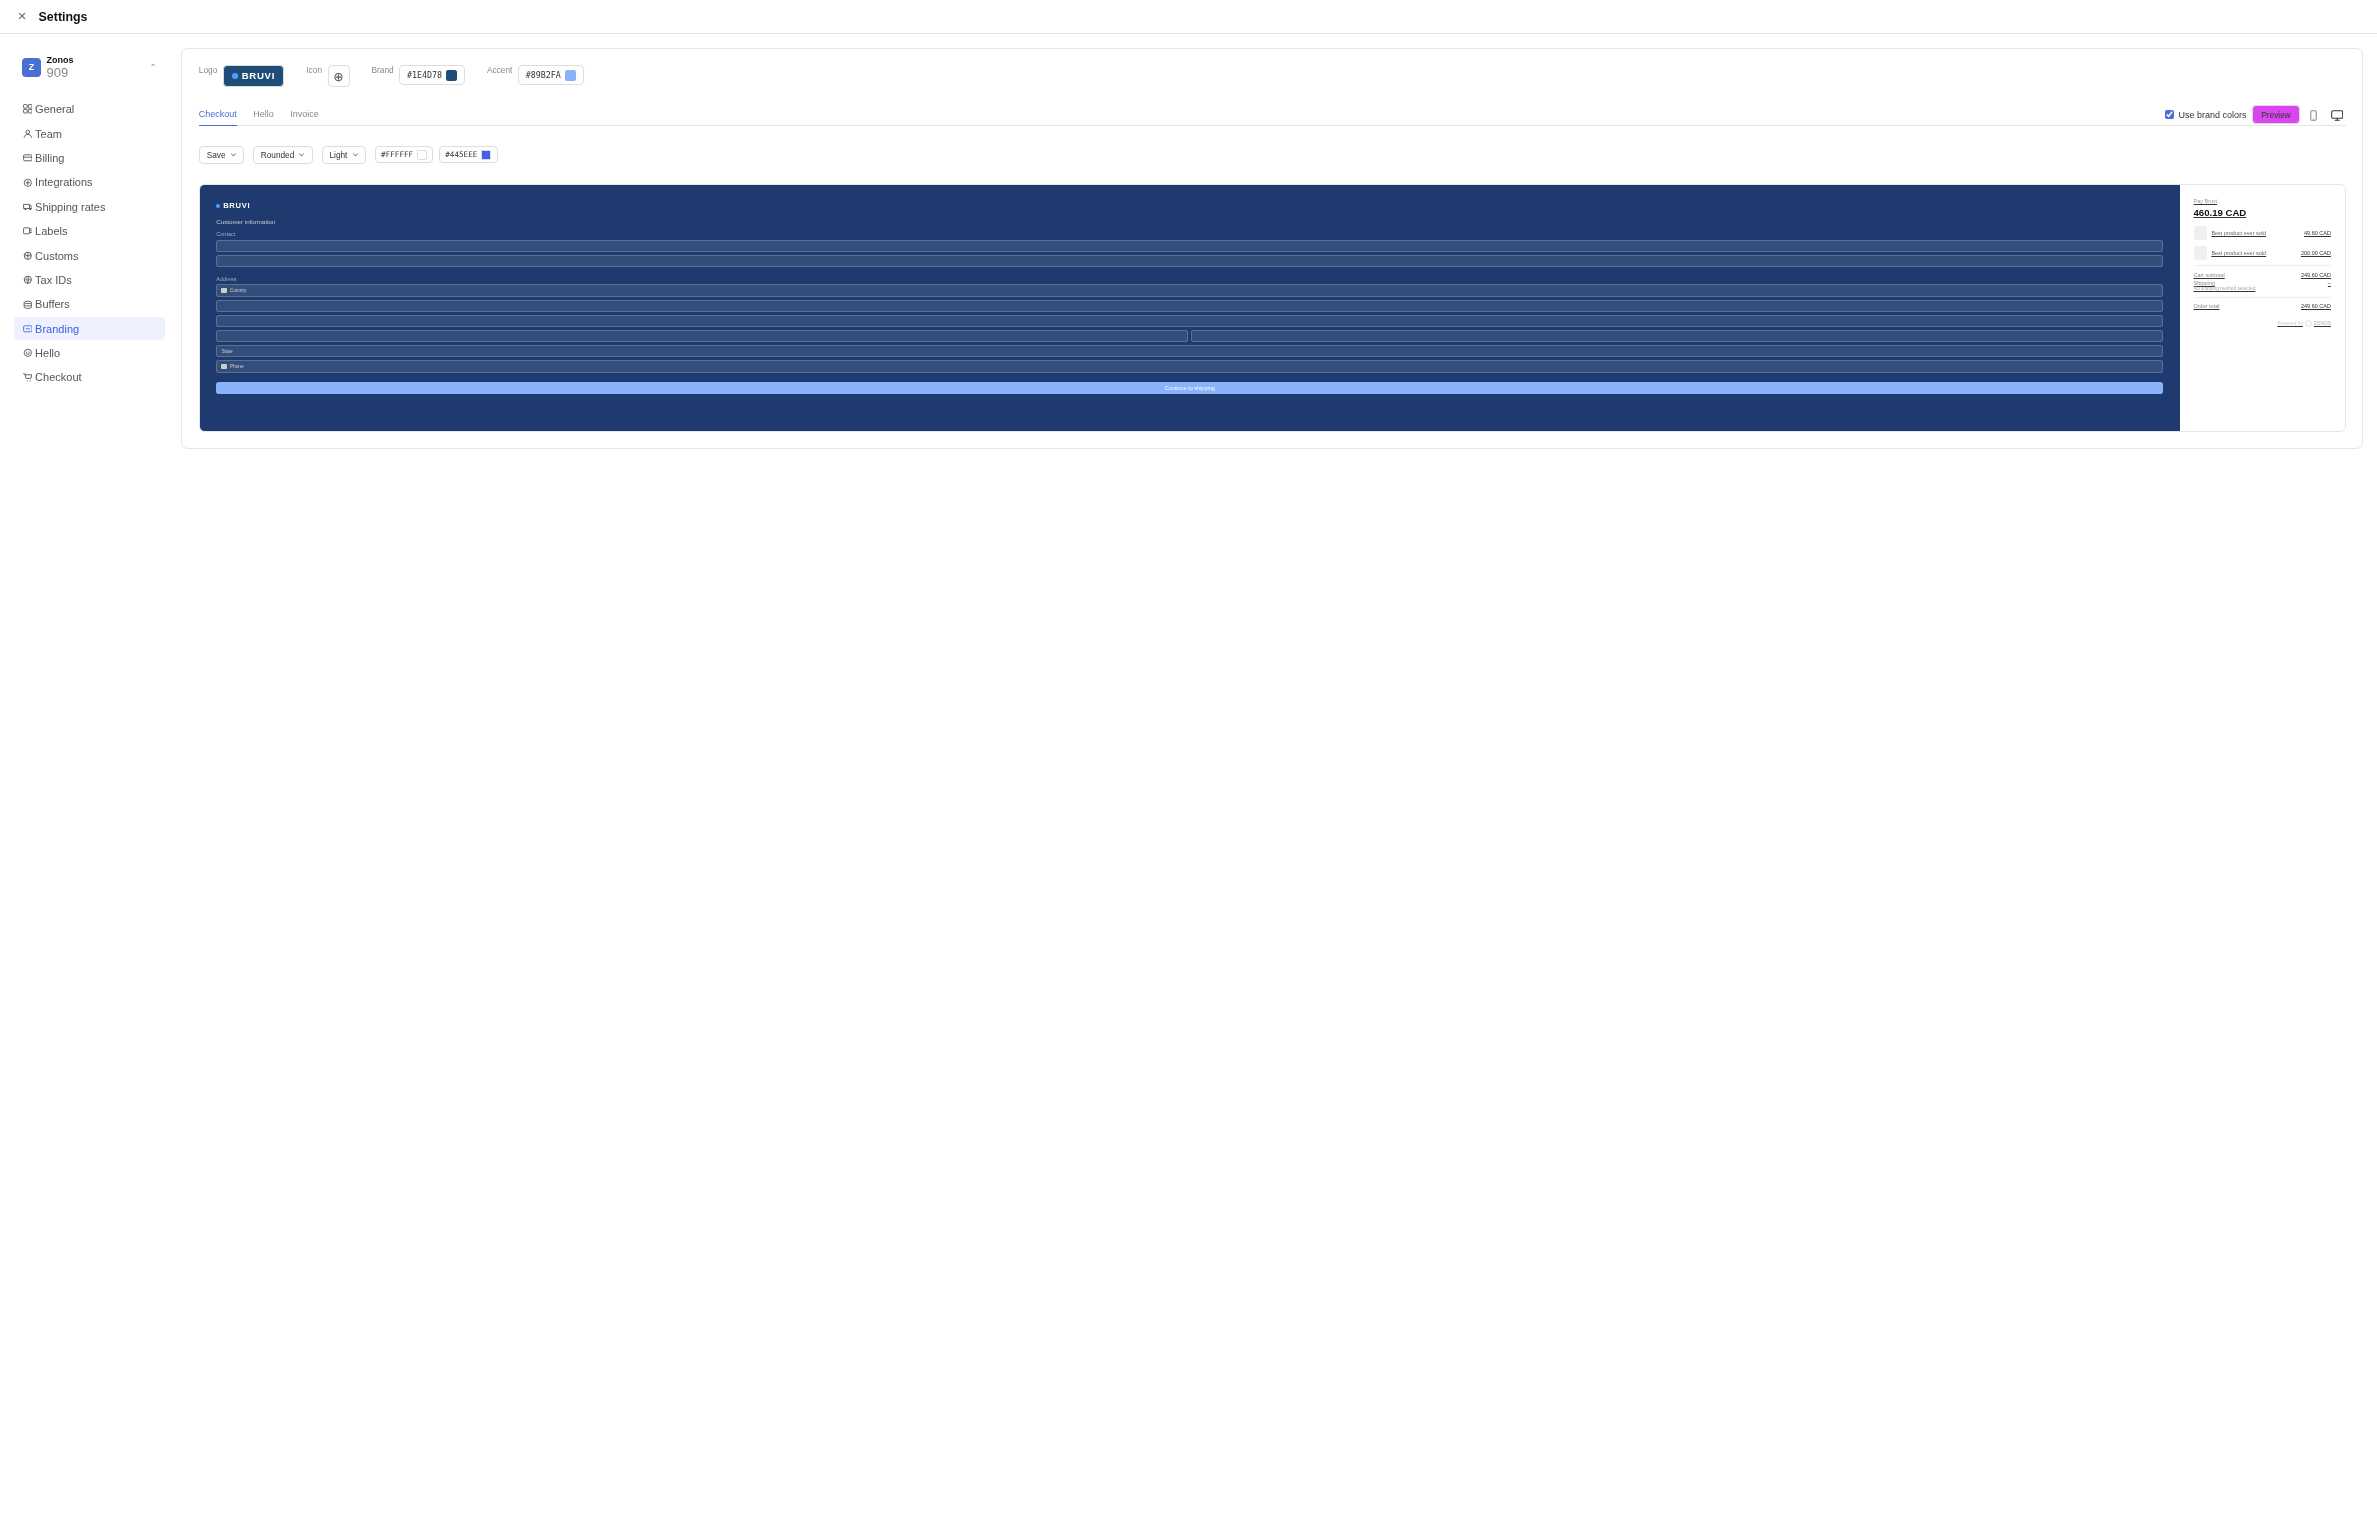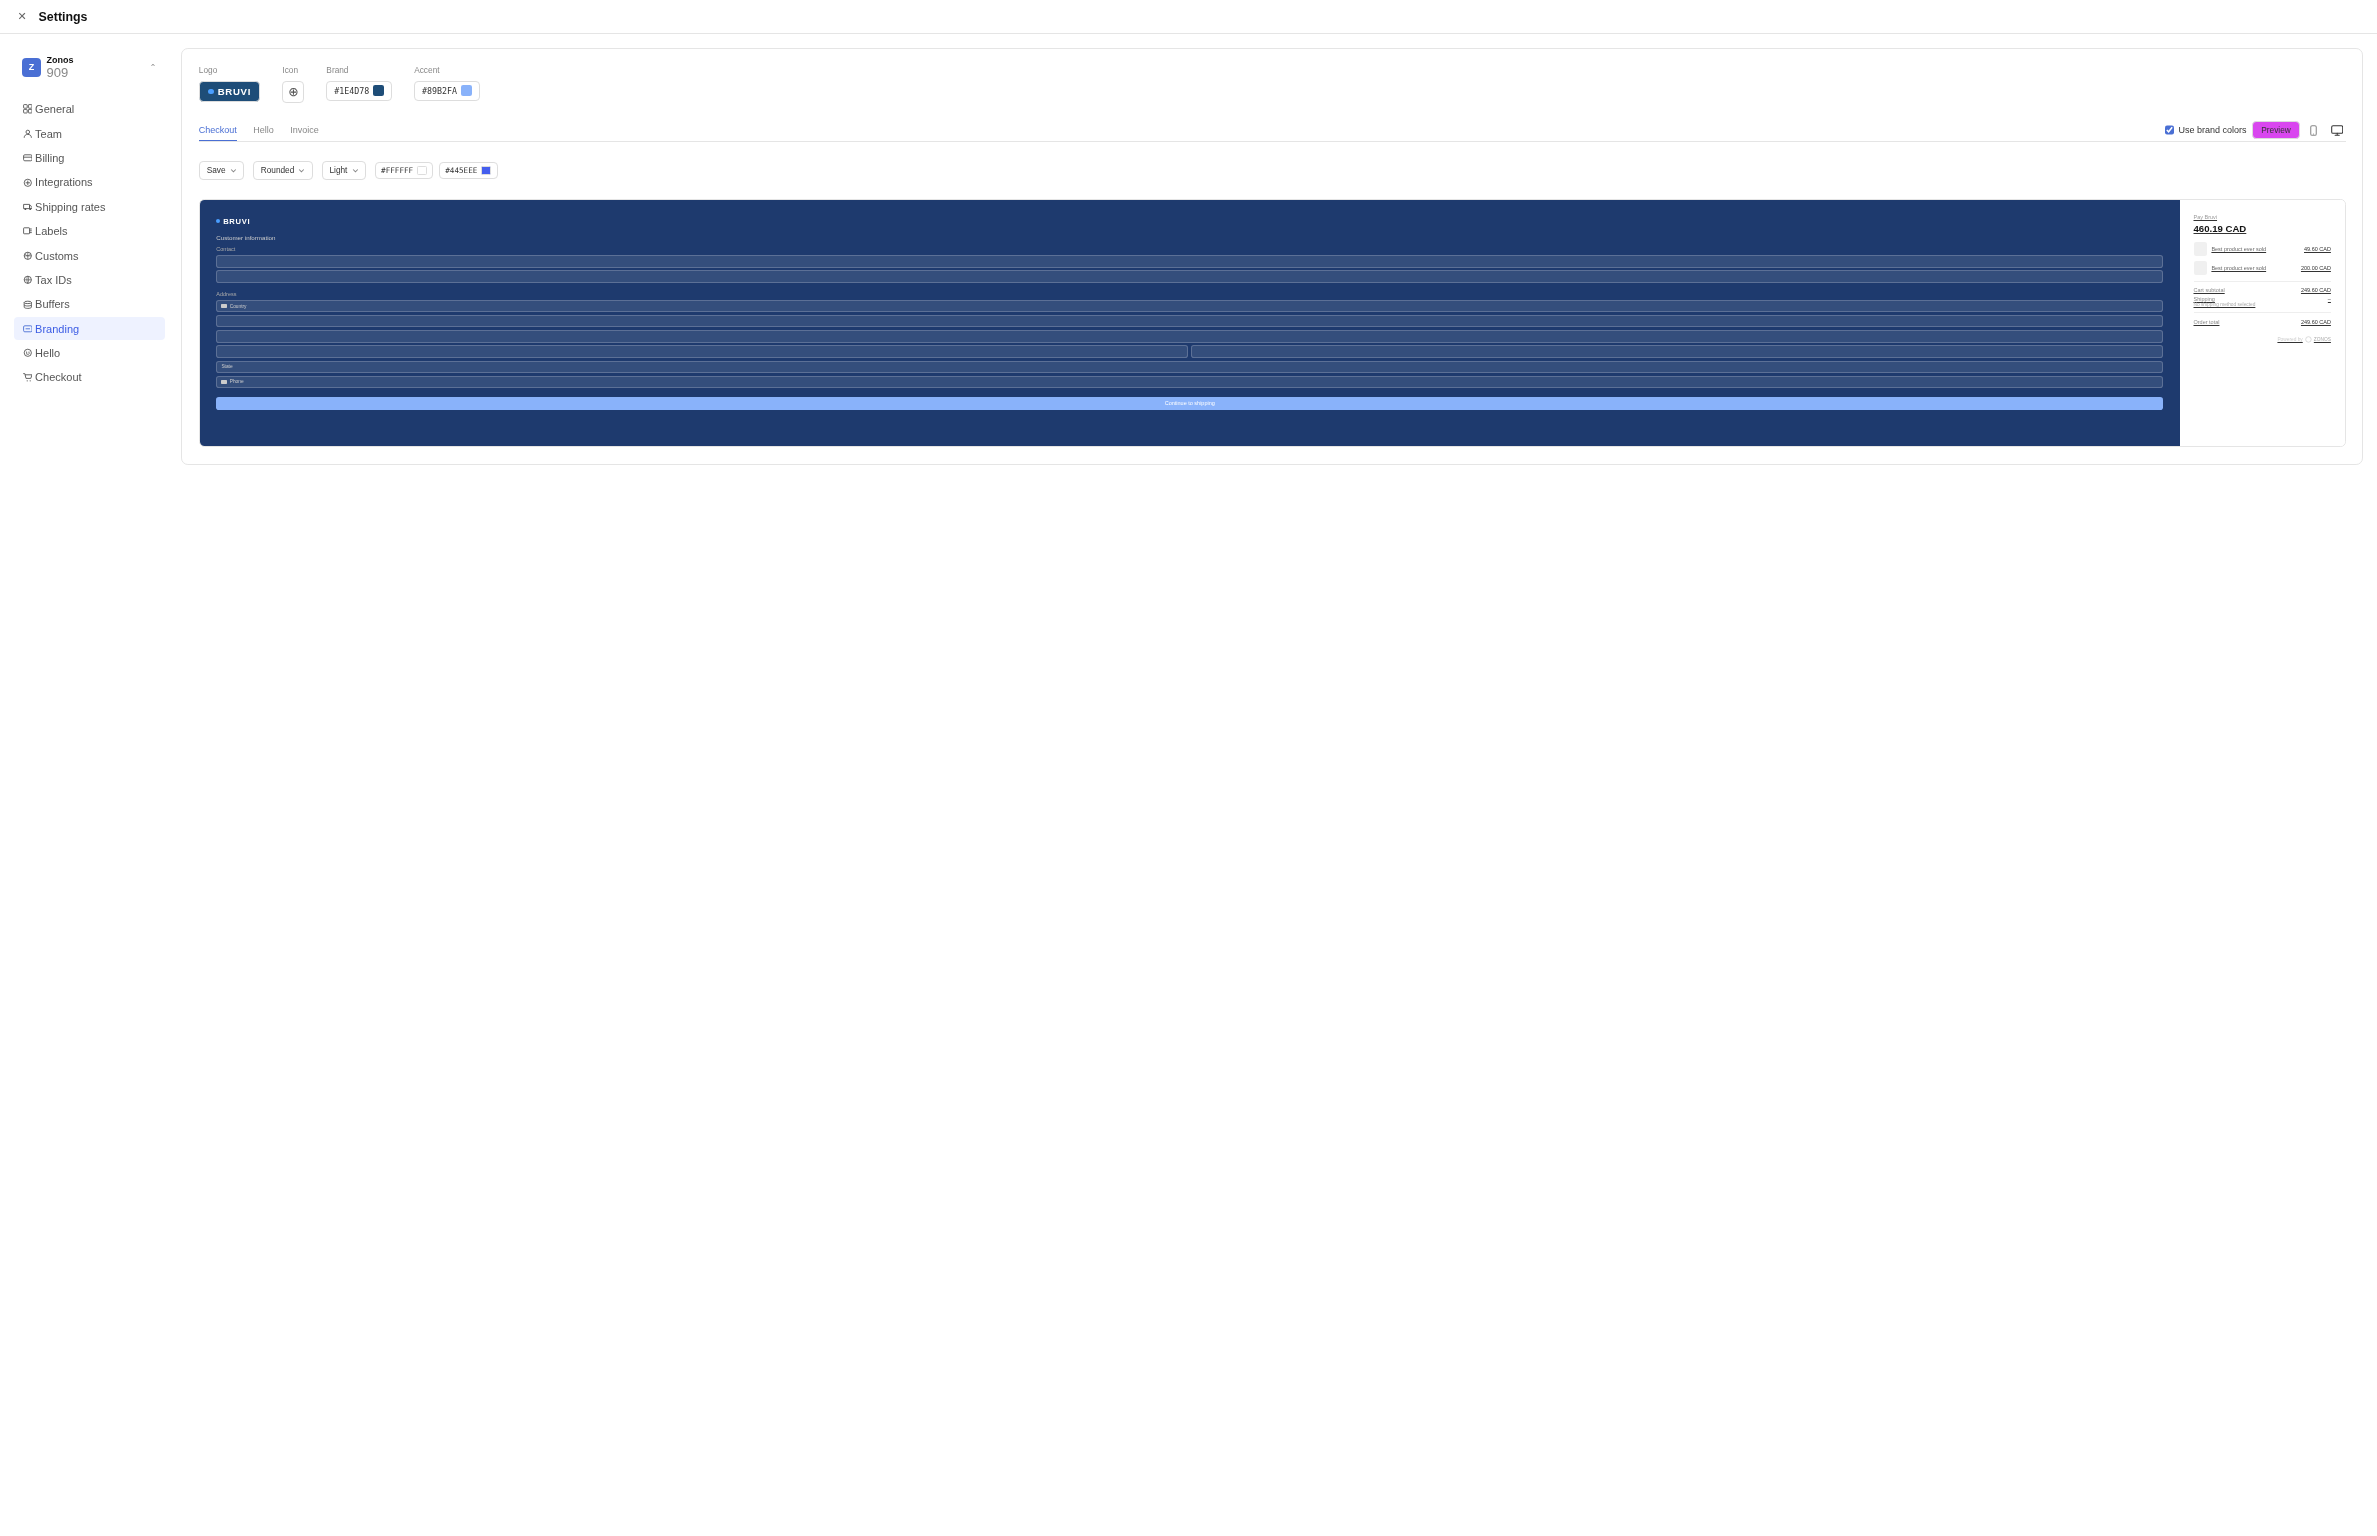--- a/index.html
+++ b/index.html
@@ -28,29 +28,29 @@
     .content { flex: 1; }
 
     .content-header { display: flex; align-items: flex-start; justify-content: space-between; margin-bottom: 16.5px; }
     .header-text h1 { font-size: 12.4px; font-weight: 600; color: #111; margin-bottom: 4.1px; }
     .header-text p { font-size: 9px; color: #666; line-height: 1.5; max-width: 344px; }
     .save-btn { background: #4a6fd4; color: #fff; border: none; padding: 5.5px 12.4px; border-radius: 4.1px; font-size: 9px; font-weight: 500; cursor: pointer; white-space: nowrap; }
 
     .settings-card { background: #fff; border: 0.7px solid #e5e5e5; border-radius: 6.9px; padding: 16.5px; }
 
     .color-settings { display: flex; gap: 22px; align-items: flex-start; margin-bottom: 16.5px; }
-    .color-group { display: flex; flex-direction: column; gap: 5.5px; }
+    .color-group { display: flex; gap: 5.5px; }
     .color-label { font-size: 8.3px; color: #888; font-weight: 500; }
 
     .logo-display { display: flex; align-items: center; gap: 4.1px; border: 0.7px solid #ddd; border-radius: 4.1px; padding: 4.1px 8.3px; background: #1e4d78; color: #fff; font-size: 9.6px; font-weight: 700; letter-spacing: 0.7px; }
     .logo-dot { width: 5.5px; height: 5.5px; border-radius: 50%; background: #4a9eff; }
 
     .icon-btn { width: 22px; height: 22px; border: 0.7px solid #ddd; border-radius: 4.1px; display: flex; align-items: center; justify-content: center; cursor: pointer; background: #fff; color: #555; font-size: 12.4px; }
 
-    .color-swatch { display: flex; align-items: flex-end; gap: 4.1px; border: 0.7px solid #ddd; border-radius: 4.1px; padding: 3.4px 6.9px; background: #fff; font-size: 8.3px; font-family: monospace; }
+    .color-swatch { display: flex; align-items: center; gap: 4.1px; border: 0.7px solid #ddd; border-radius: 4.1px; padding: 3.4px 6.9px; background: #fff; font-size: 8.3px; font-family: monospace; }
     .swatch-box { width: 11px; height: 11px; border-radius: 2.1px; }
 
     .tab-bar { display: flex; align-items: center; gap: 16.5px; border-bottom: 0.7px solid #e5e5e5; margin-bottom: 11px; }
     .tab-item { padding: 5.5px 0; font-size: 9px; color: #888; cursor: pointer; border-bottom: 1.4px solid transparent; margin-bottom: -0.7px; }
     .tab-item.active { color: #4a6fd4; border-bottom-color: #4a6fd4; font-weight: 500; }
 
     .tab-right { margin-left: auto; display: flex; align-items: center; gap: 5.5px; }
     .brand-colors-check { display: flex; align-items: center; gap: 4.1px; font-size: 9px; color: #333; }
     .checkbox { width: 9.6px; height: 9.6px; accent-color: #4a6fd4; }
     .preview-btn { border: 0.7px solid #ddd; background: #d946ef; padding: 3.4px 8.3px; border-radius: 4.1px; font-size: 8.3px; cursor: pointer; color: #333; }

